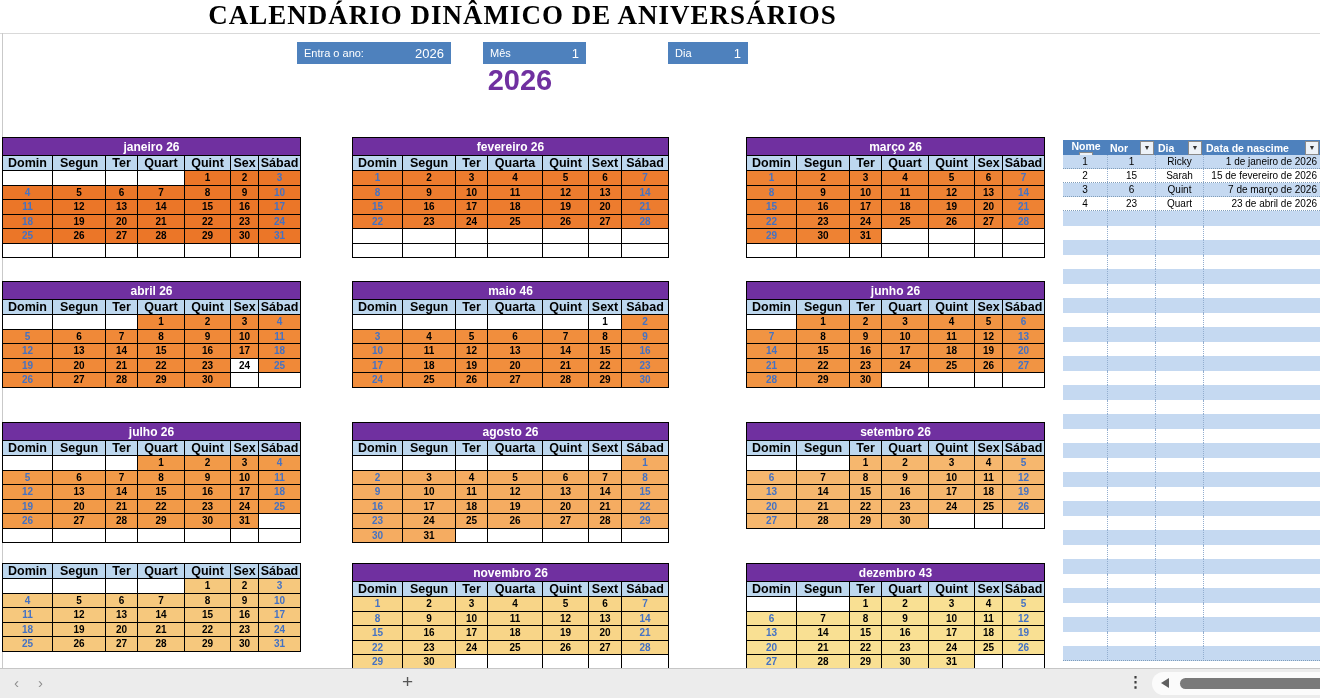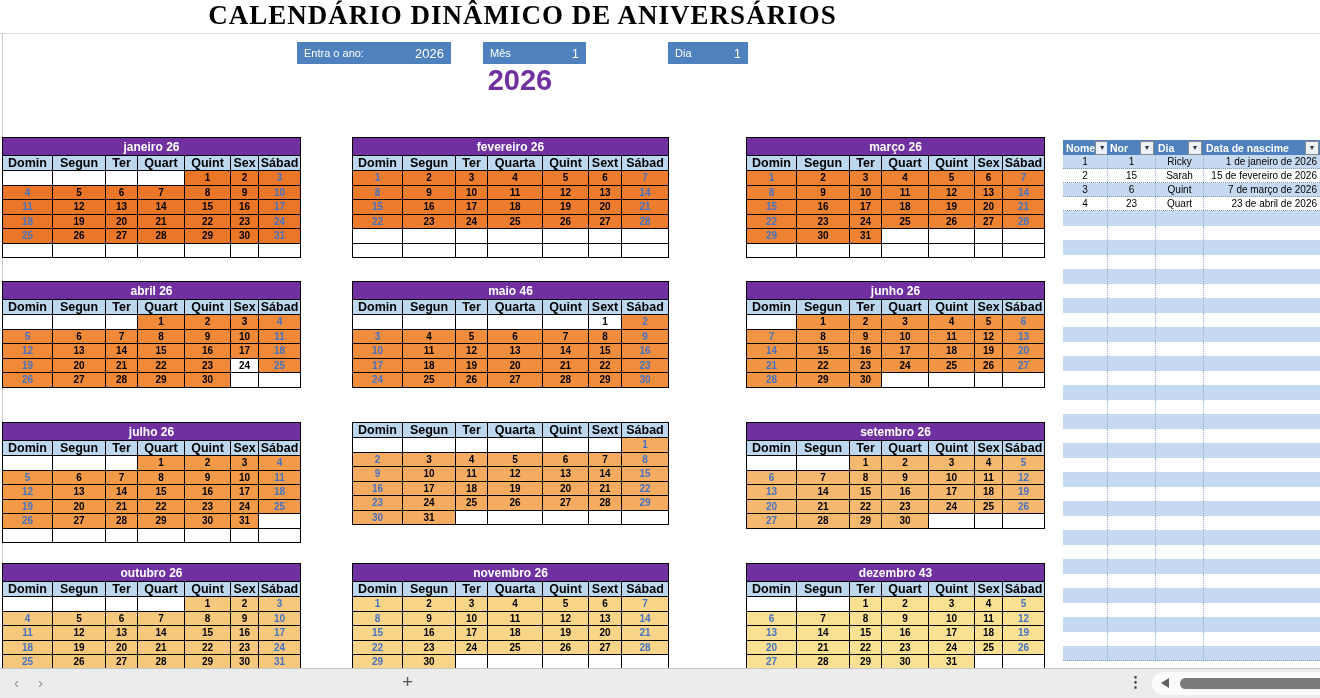--- a/index.html
+++ b/index.html
@@ -630,20 +630,23 @@
           <col style="width:50px">
           <col style="width:53px">
           <col style="width:32px">
           <col style="width:55px">
           <col style="width:46px">
           <col style="width:33px">
           <col style="width:47px">
         </colgroup>
         <tbody>
           <tr>
+            <td class="mh" colspan="7">agosto 26</td>
+          </tr>
+          <tr>
             <th>Domin</th>
             <th>Segun</th>
             <th>Ter</th>
             <th>Quarta</th>
             <th>Quint</th>
             <th>Sext</th>
             <th>Sábad</th>
           </tr>
           <tr>
             <td class="blank"></td>
@@ -780,23 +783,20 @@
           <col style="width:50px">
           <col style="width:53px">
           <col style="width:32px">
           <col style="width:47px">
           <col style="width:46px">
           <col style="width:28px">
           <col style="width:42px">
         </colgroup>
         <tbody>
           <tr>
-            <td class="mh" colspan="7">outubro 26</td>
-          </tr>
-          <tr>
             <th>Domin</th>
             <th>Segun</th>
             <th>Ter</th>
             <th>Quart</th>
             <th>Quint</th>
             <th>Sex</th>
             <th>Sábad</th>
           </tr>
           <tr>
             <td class="blank"></td>
@@ -985,21 +985,21 @@
             <td style="background:#F9E093">30</td>
             <td style="background:#F9E093">31</td>
             <td class="blank"></td>
             <td class="blank"></td>
           </tr>
         </tbody>
       </table>
     </div>
   </div>
 <div id="bt-area">
-    <div class="bt-cell bt-head" style="left: 1063px; top: 140px; width: 44px; height: 15px;">
+    <div class="bt-cell bt-head" style="left: 1063px; top: 140px; width: 44px; height: 15px; flex-direction: column;">
       <span>Nome</span>
       <span class="bt-drop">▼</span>
     </div>
     <div class="bt-cell bt-head" style="left: 1107px; top: 140px; width: 48px; height: 15px;">
       <span>Nor</span>
       <span class="bt-drop">▼</span>
     </div>
     <div class="bt-cell bt-head" style="left: 1155px; top: 140px; width: 48px; height: 15px;">
       <span>Dia</span>
       <span class="bt-drop">▼</span>

